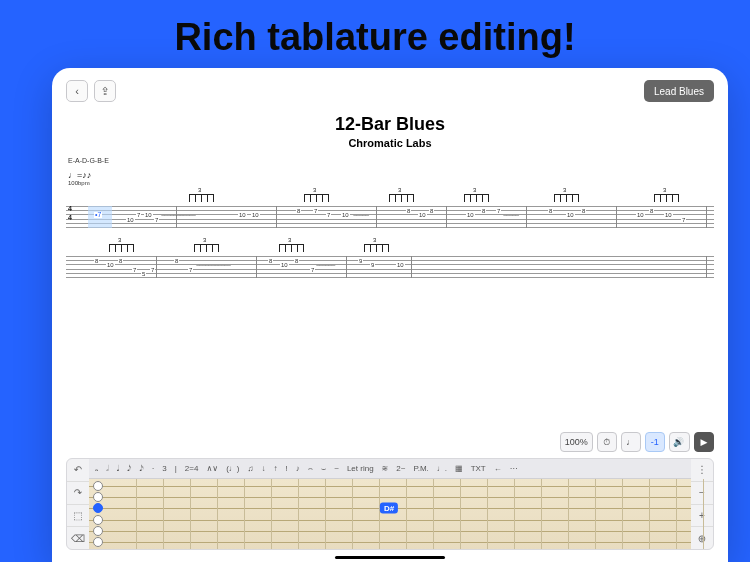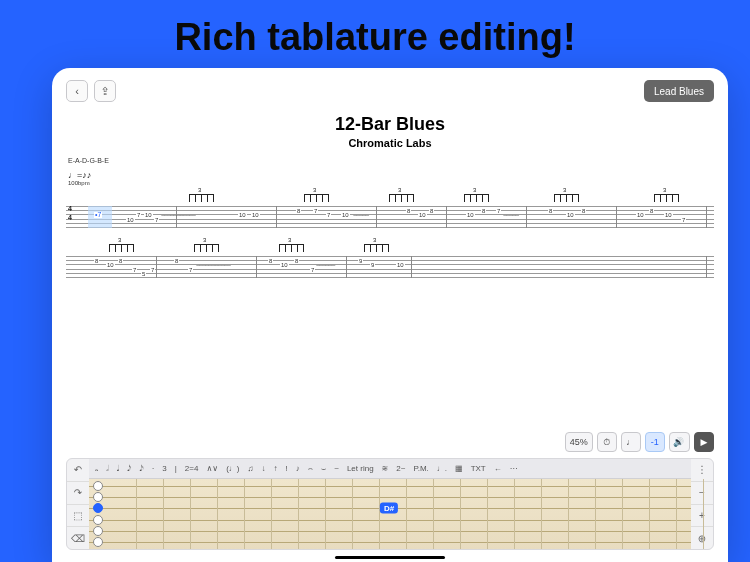--- a/index.html
+++ b/index.html
@@ -374,21 +374,21 @@
           <div class="fret-num" style="left: 292px; top: 2.2px;">9</div>
           <div class="fret-num" style="left: 304px; top: 6.4px;">9</div>
           <div class="fret-num" style="left: 330px; top: 6.4px;">10</div>
         </div>
         <div class="wavy" style="left: 130px; width: 55px;">~~~~~~~~~~~</div>
         <div class="wavy" style="left: 250px; width: 30px;">~~~~~~</div>
       </div>
     </div>
 
   <div class="controls-row">
-    <div class="ctrl-btn">45%</div>
+    <div class="ctrl-btn">100%</div>
     <div class="ctrl-btn">⏱</div>
     <div class="ctrl-btn">♩</div>
     <div class="ctrl-btn accent">-1</div>
     <div class="ctrl-btn">🔊</div>
     <div class="ctrl-btn play">▶</div>
   </div>
 
   <div class="editor-panel">
     <div class="tool-col-left">
       <div>↶</div>

